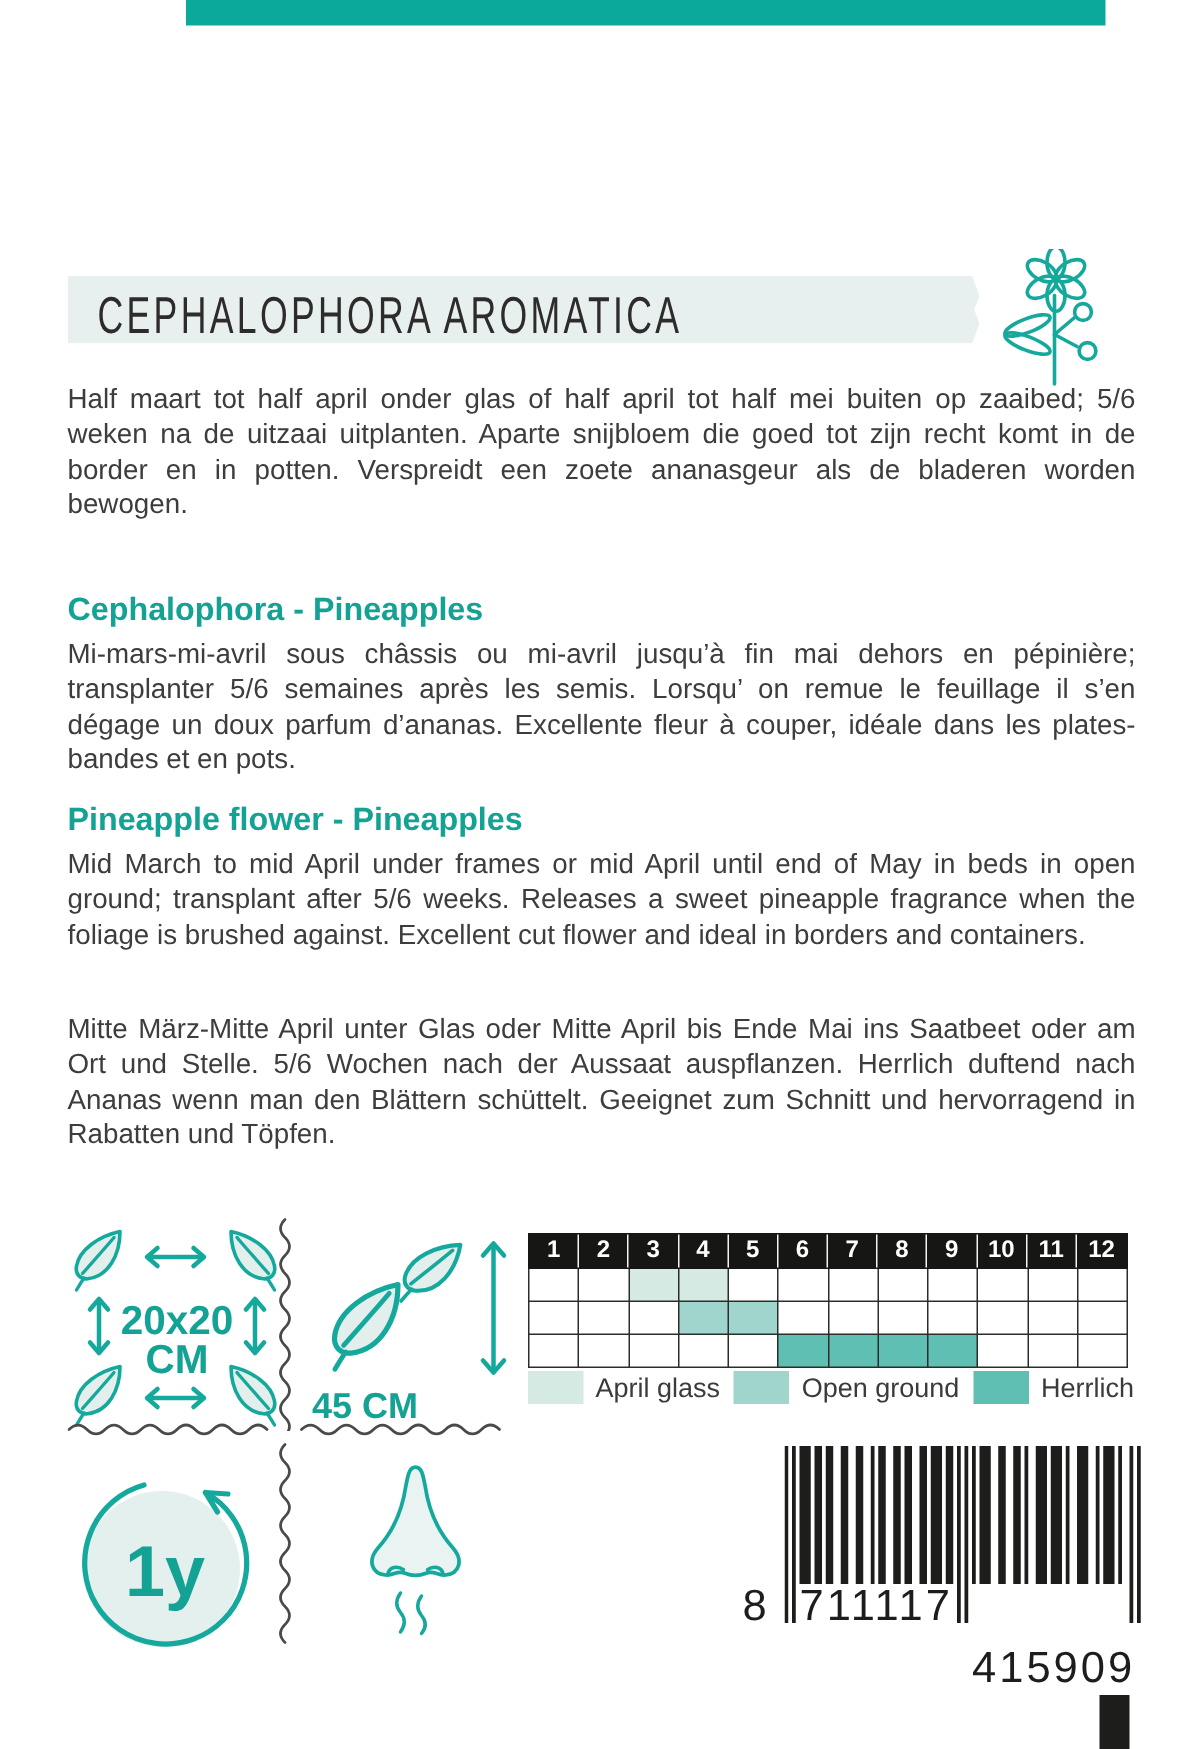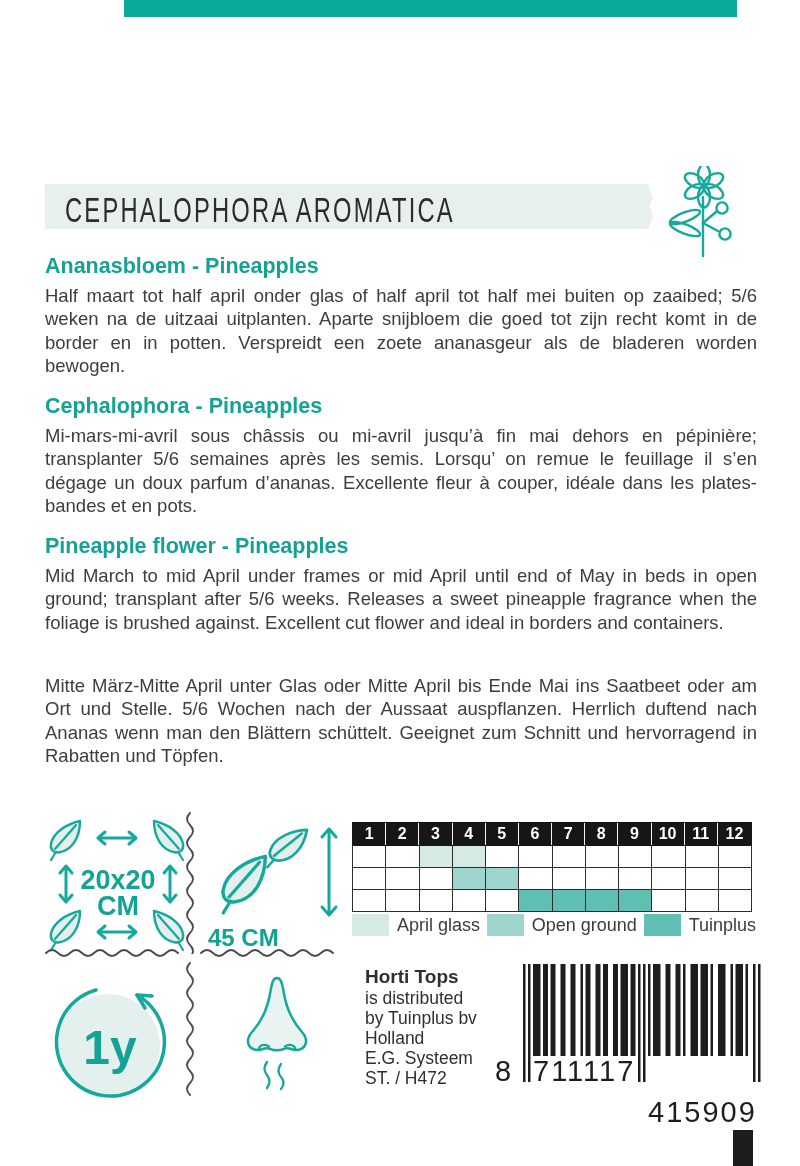--- a/index.html
+++ b/index.html
@@ -78,21 +78,20 @@
       <ellipse cx="21" cy="51" rx="16" ry="4.6" transform="rotate(-21 21 51)"></ellipse>
       <ellipse cx="21" cy="63" rx="16" ry="4.6" transform="rotate(21 21 63)"></ellipse>
       <path d="M39,57 L52,46"></path>
       <path d="M39,57 L54,65"></path>
       <circle cx="58" cy="42" r="5.6"></circle>
       <circle cx="61" cy="68" r="5.6"></circle>
     </g>
   </svg>
 
   <div class="sec sec-0">
-    <h2>Ananasbloem - Pineapples</h2>
     <p>Half maart tot half april onder glas of half april tot half mei buiten op zaaibed; 5/6 weken na de uitzaai uitplanten. Aparte snijbloem die goed tot zijn recht komt in de border en in potten. Verspreidt een zoete ananasgeur als de bladeren worden bewogen.</p>
   </div>
   <div class="sec sec-1">
     <h2>Cephalophora - Pineapples</h2>
     <p>Mi-mars-mi-avril sous châssis ou mi-avril jusqu’à fin mai dehors en pépinière; transplanter 5/6 semaines après les semis. Lorsqu’ on remue le feuillage il s’en dégage un doux parfum d’ananas. Excellente fleur à couper, idéale dans les plates-bandes et en pots.</p>
   </div>
   <div class="sec sec-2">
     <h2>Pineapple flower - Pineapples</h2>
     <p>Mid March to mid April under frames or mid April until end of May in beds in open ground; transplant after 5/6 weeks. Releases a sweet pineapple fragrance when the foliage is brushed against. Excellent cut flower and ideal in borders and containers.</p>
   </div>
@@ -230,32 +229,24 @@
     <div class="legend-item">
       <div class="legend-swatch" style="background: rgb(213, 234, 227);"></div>
       <div class="legend-label">April glass</div>
     </div>
     <div class="legend-item">
       <div class="legend-swatch" style="background: rgb(159, 213, 204);"></div>
       <div class="legend-label">Open ground</div>
     </div>
     <div class="legend-item">
       <div class="legend-swatch" style="background: rgb(95, 191, 178);"></div>
-      <div class="legend-label">Tuinplus</div>
+      <div class="legend-label">Herrlich</div>
     </div>
   </div>
 
-  <div class="horti">
-    <div class="horti-name">Horti Tops</div>
-    <div>is distributed</div>
-    <div>by Tuinplus bv</div>
-    <div>Holland</div>
-    <div>E.G. Systeem</div>
-    <div>ST. / H472</div>
-  </div>
 
   <svg class="barcode" width="238" height="120" viewBox="0 0 238 120">
       <rect x="0" y="0" width="2.5" height="118" fill="#1d1d1b"></rect>
       <rect x="5" y="0" width="2.5" height="118" fill="#1d1d1b"></rect>
       <rect x="10" y="0" width="7.5" height="92" fill="#1d1d1b"></rect>
       <rect x="20" y="0" width="5" height="92" fill="#1d1d1b"></rect>
       <rect x="27.5" y="0" width="5" height="92" fill="#1d1d1b"></rect>
       <rect x="37.5" y="0" width="5" height="92" fill="#1d1d1b"></rect>
       <rect x="47.5" y="0" width="5" height="92" fill="#1d1d1b"></rect>
       <rect x="57.5" y="0" width="2.5" height="92" fill="#1d1d1b"></rect>

